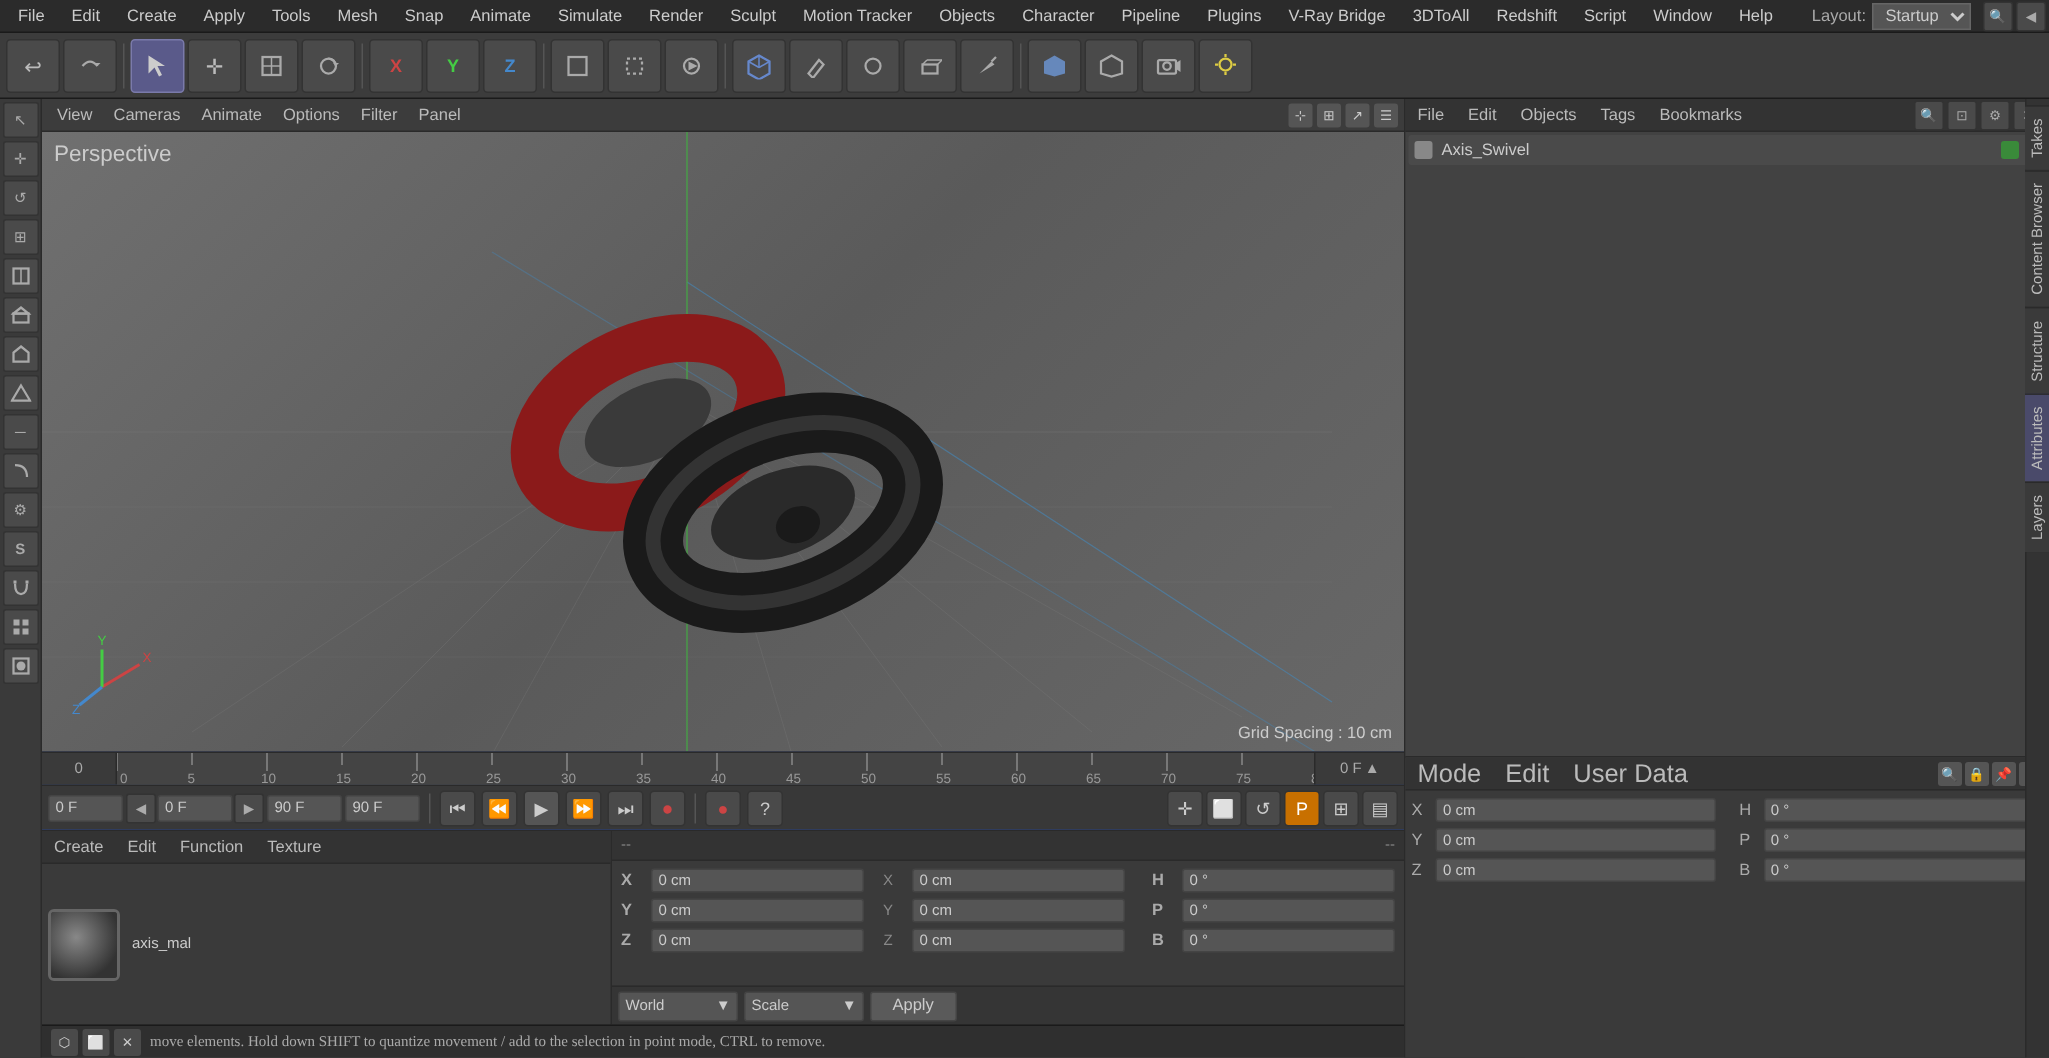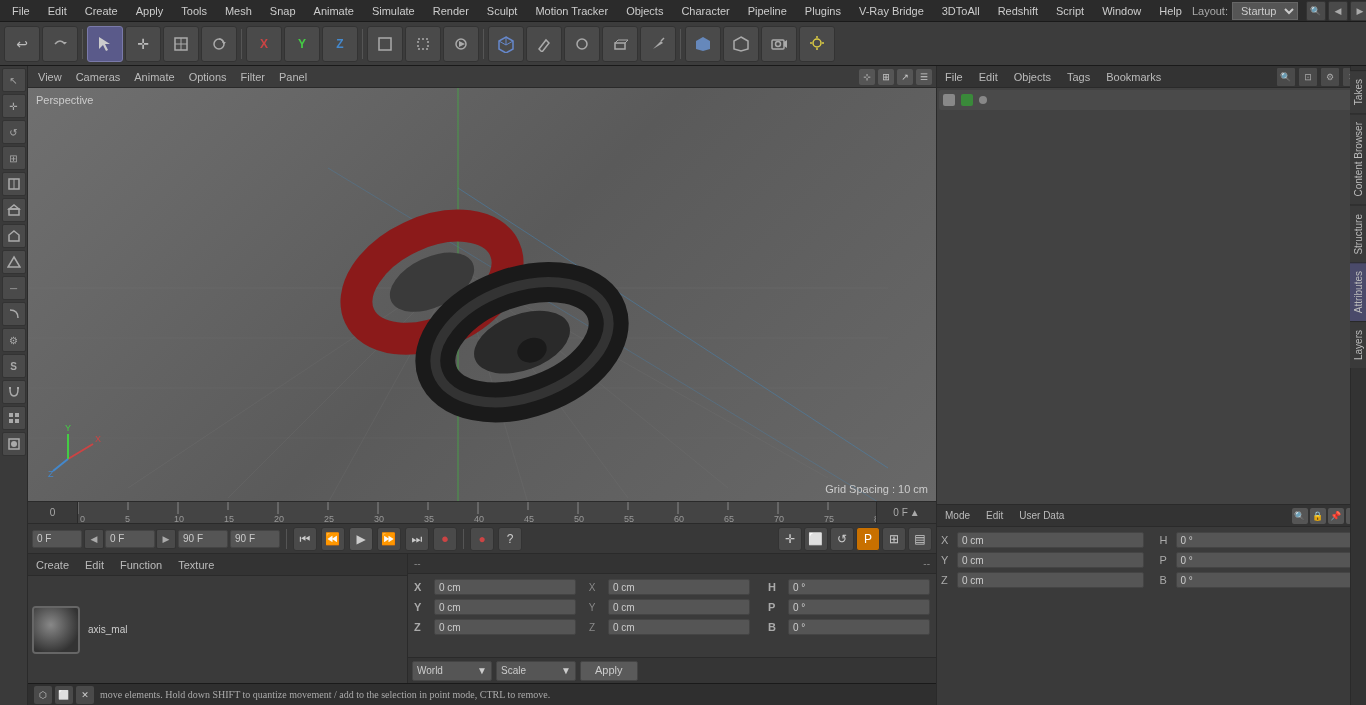--- a/index.html
+++ b/index.html
@@ -161,21 +161,21 @@
       position: absolute;
       top: 0; left: 0;
       width: 100%; height: 100%;
     }
 
     .perspective-label {
       position: absolute;
       top: 6px;
       left: 8px;
       color: #ccc;
-      font-size: 11px;
+      font-size: 15px;
     }
 
     .grid-spacing-label {
       position: absolute;
       bottom: 6px;
       right: 8px;
       color: #ccc;
       font-size: 11px;
     }
 
@@ -264,21 +264,21 @@
     #attr-header {
       display: flex;
       align-items: center;
       background: #333;
       height: 22px;
       border-bottom: 1px solid #2a2a2a;
       padding: 0 4px;
       gap: 8px;
     }
     .attr-header-btn {
-      font-size: 10px;
+      font-size: 17px;
       color: #bbb;
       cursor: pointer;
       padding: 2px 4px;
     }
     .attr-header-icons {
       margin-left: auto;
       display: flex;
       gap: 2px;
     }
     .attr-icon {
@@ -593,21 +593,21 @@
   <div class="menu-item">Character</div>
   <div class="menu-item">Pipeline</div>
   <div class="menu-item">Plugins</div>
   <div class="menu-item">V-Ray Bridge</div>
   <div class="menu-item">3DToAll</div>
   <div class="menu-item">Redshift</div>
   <div class="menu-item">Script</div>
   <div class="menu-item">Window</div>
   <div class="menu-item">Help</div>
   <div class="menu-layout">
-    <span style="color:#aaa;">Layout:</span>
+    <span style="color:#aaa;margin-left:16px;">Layout:</span>
     <select class="layout-select">
       <option>Startup</option>
     </select>
     <div style="display:flex;gap:2px;margin-left:4px;">
       <div class="small-icon-btn">🔍</div>
       <div class="small-icon-btn">◀</div>
       <div class="small-icon-btn">▶</div>
 
     </div>
   </div>
@@ -1058,20 +1058,21 @@
         <div class="obj-header-icons">
           <div class="small-icon-btn">🔍</div>
           <div class="small-icon-btn">⊡</div>
           <div class="small-icon-btn">⚙</div>
           <div class="small-icon-btn">✕</div>
         </div>
       </div>
       <div id="objects-content">
         <div class="object-row">
           <div style="width:12px;height:12px;background:#888888;border-radius:2px;flex-shrink:0;"></div>
+          <span style="font-size:11px;color:#ccc;flex:1;">Axis_Swivel</span>
           <div style="width:12px;height:12px;background:#3a8a3a;border-radius:2px;"></div>
           <div style="width:8px;height:8px;border-radius:50%;background:#888;"></div>
         </div>
       </div>
     </div>
 
     <div id="right-panel-bottom">
       <div id="attr-header">
         <div class="attr-header-btn">Mode</div>
         <div class="attr-header-btn">Edit</div>

